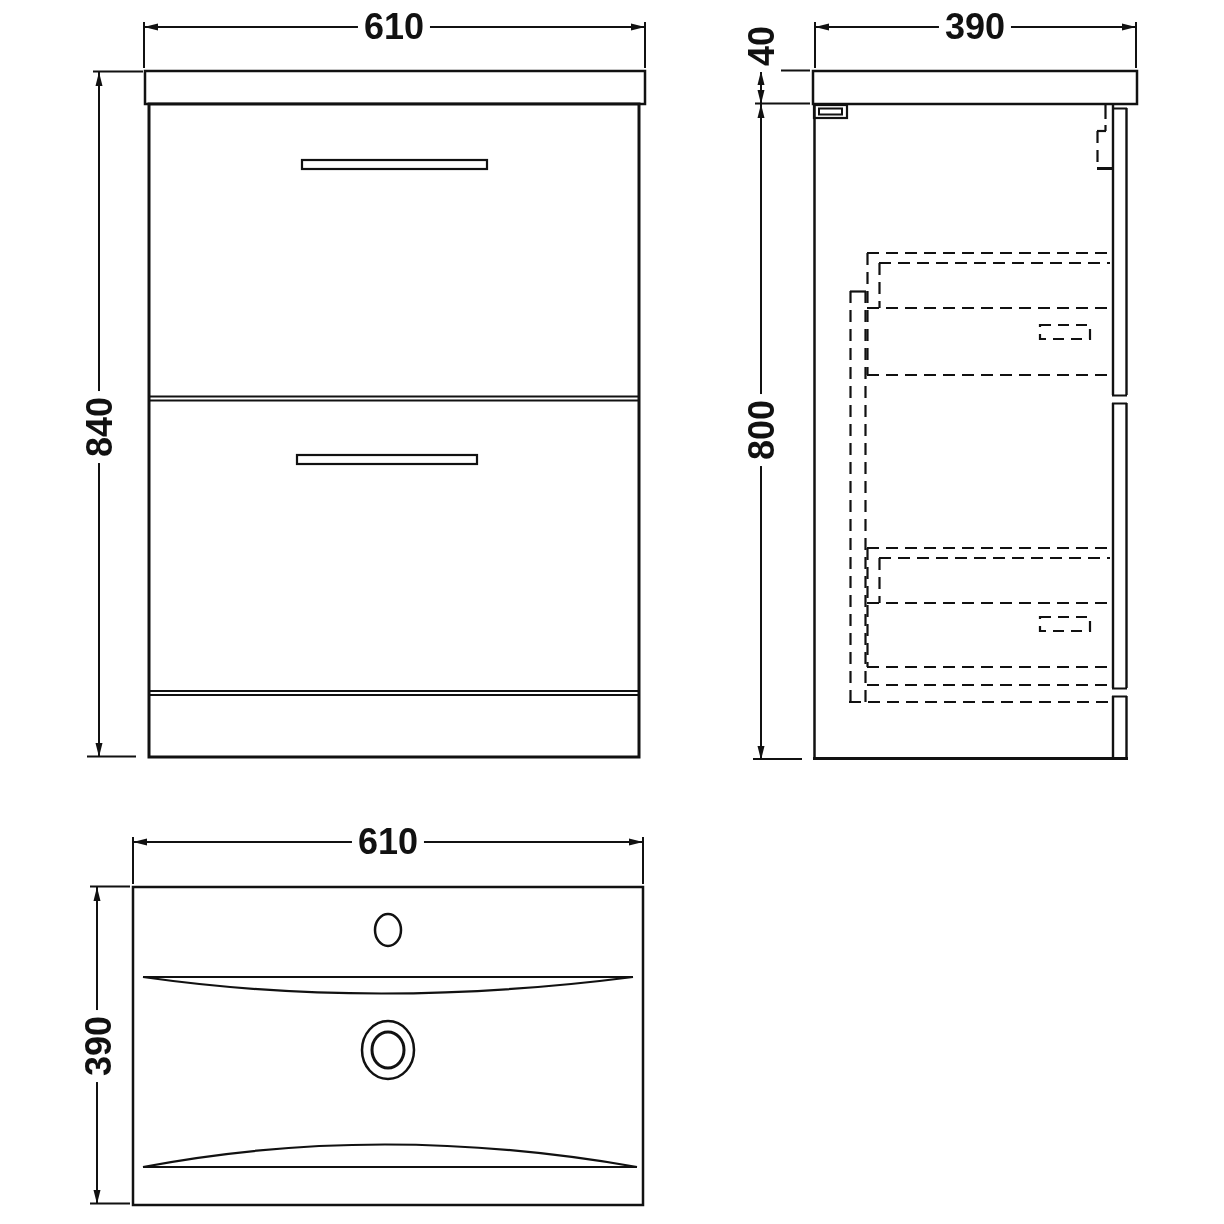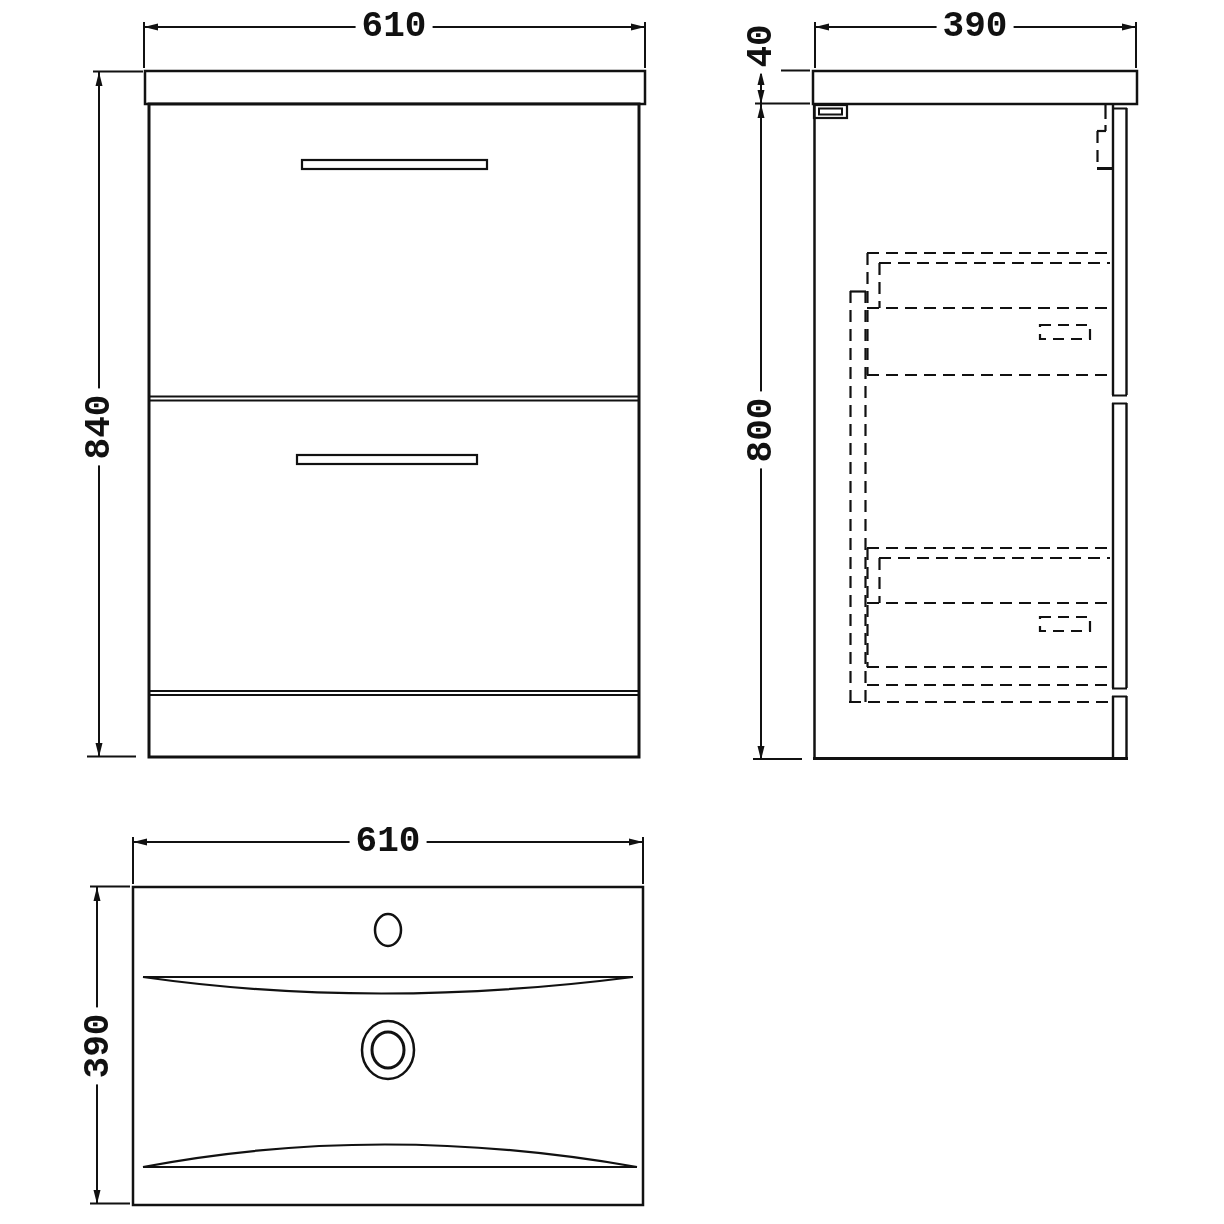--- a/index.html
+++ b/index.html
@@ -1,20 +1,20 @@
 <!DOCTYPE html>
 <html><head>
 <meta charset="utf-8">
 <style>
   html,body{margin:0;padding:0;background:#ffffff;}
   .canvas{
     position:relative;
     width:1224px;height:1224px;
     background:#ffffff;
-    font-family:Liberation Mono, monospace;
+    font-family:Liberation Sans, sans-serif;
     overflow:hidden;
   }
   .canvas svg{position:absolute;left:0;top:0;}
   .dim-label{
     position:absolute;
     font-weight:700;
     font-size:36px;
     line-height:1;
     color:#111;
     background:#ffffff;

